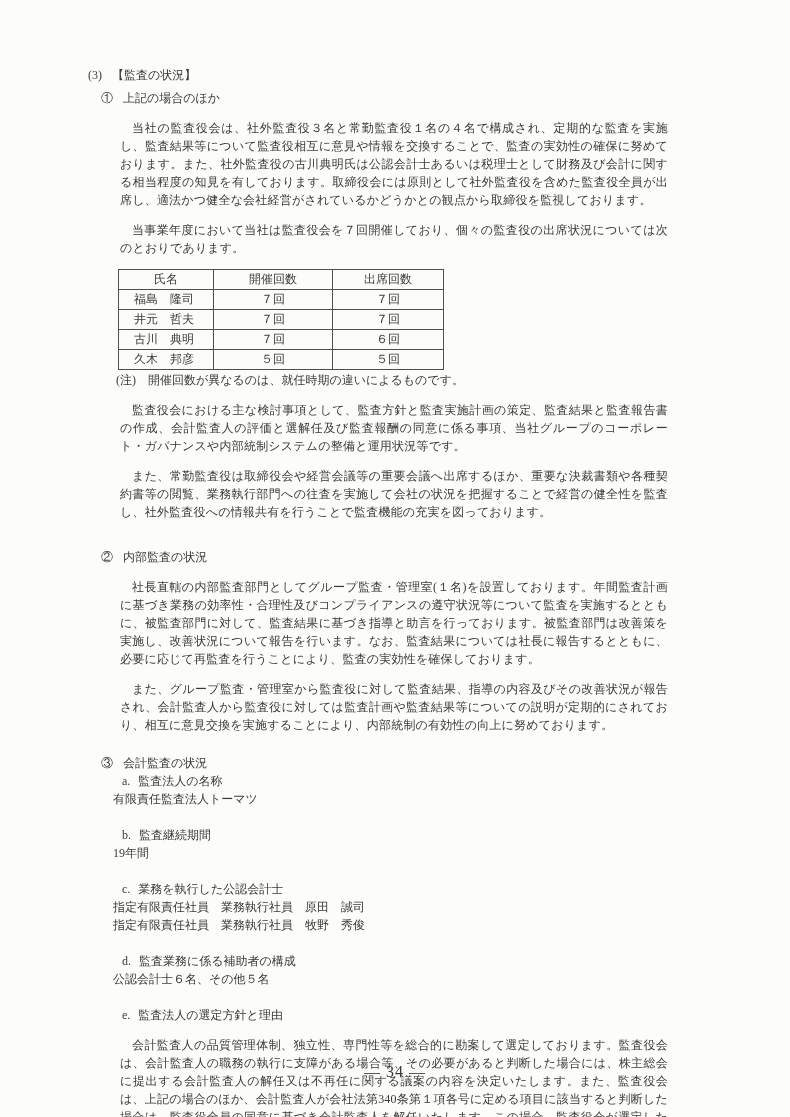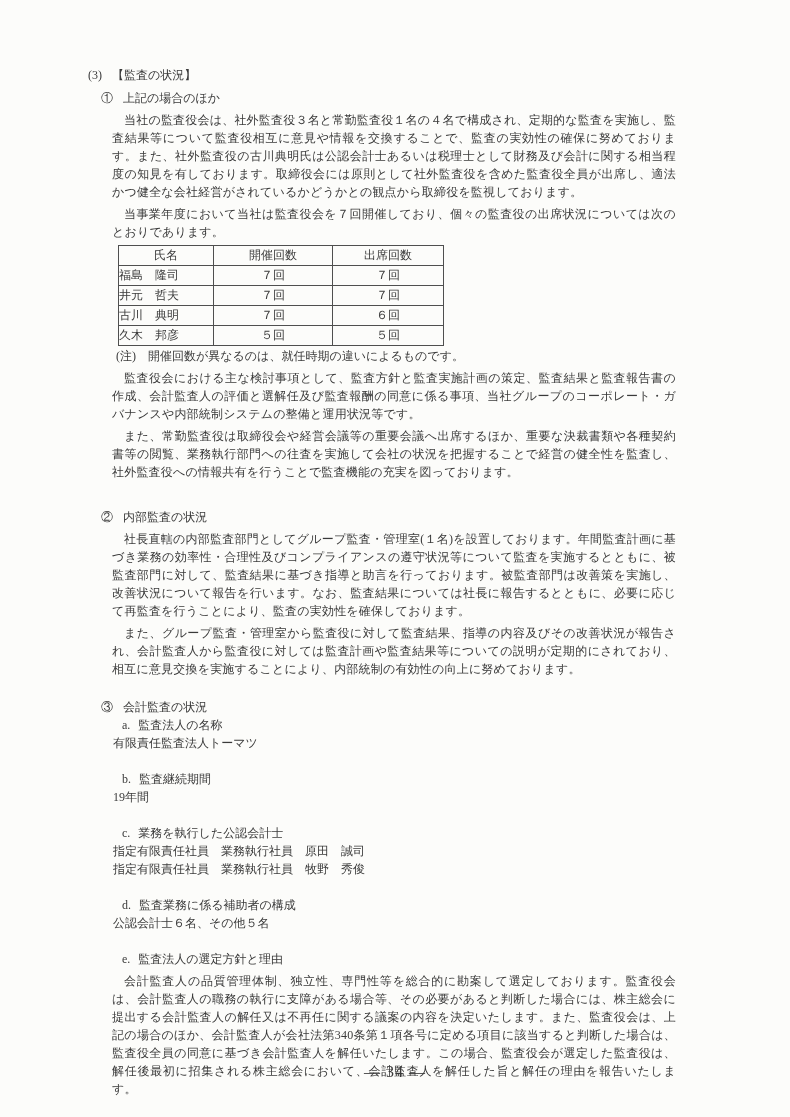--- a/index.html
+++ b/index.html
@@ -18,21 +18,21 @@
     height: 1117px;
     padding: 66px 80px 0 108px;
     font-size: 12px;
     line-height: 18px;
   }
   .sec-h { margin-left: -20px; margin-bottom: 5px; }
   .sec-no { margin-right: 10px; }
   .sub-h { margin-left: -7px; }
   .sub-no { margin-right: 10px; }
   .para {
-    margin: 4px;
+    margin: 12px;
     text-indent: 12px;
     text-align: justify;
     letter-spacing: 0.2px;
   }
   .att {
     border-collapse: collapse;
     margin: 3px 0 1px 10px;
     table-layout: fixed;
   }
   .att th, .att td {
@@ -40,21 +40,21 @@
     font-weight: normal;
     height: 19px;
     padding: 0;
     text-align: center;
     font-size: 12px;
     line-height: 19px;
   }
   .att .c1 { width: 94px; }
   .att .c2 { width: 118px; }
   .att .c3 { width: 110px; }
-  .att td.name { text-align: left; }
+  .att td.name { text-align: left; padding-left: 15px; }
   .note { margin-left: 8px; }
   .sub.gap1 { margin-top: 27px; }
   .sub.gap2 { margin-top: 20px; }
   .item { margin-top: 18px; }
   .item.first { margin-top: 0; }
   .item-h { margin-left: 14px; }
   .item-label { display: inline-block; margin-right: 8px; }
   .item-line { margin-left: 5px; }
   .page-num {
     position: absolute;

